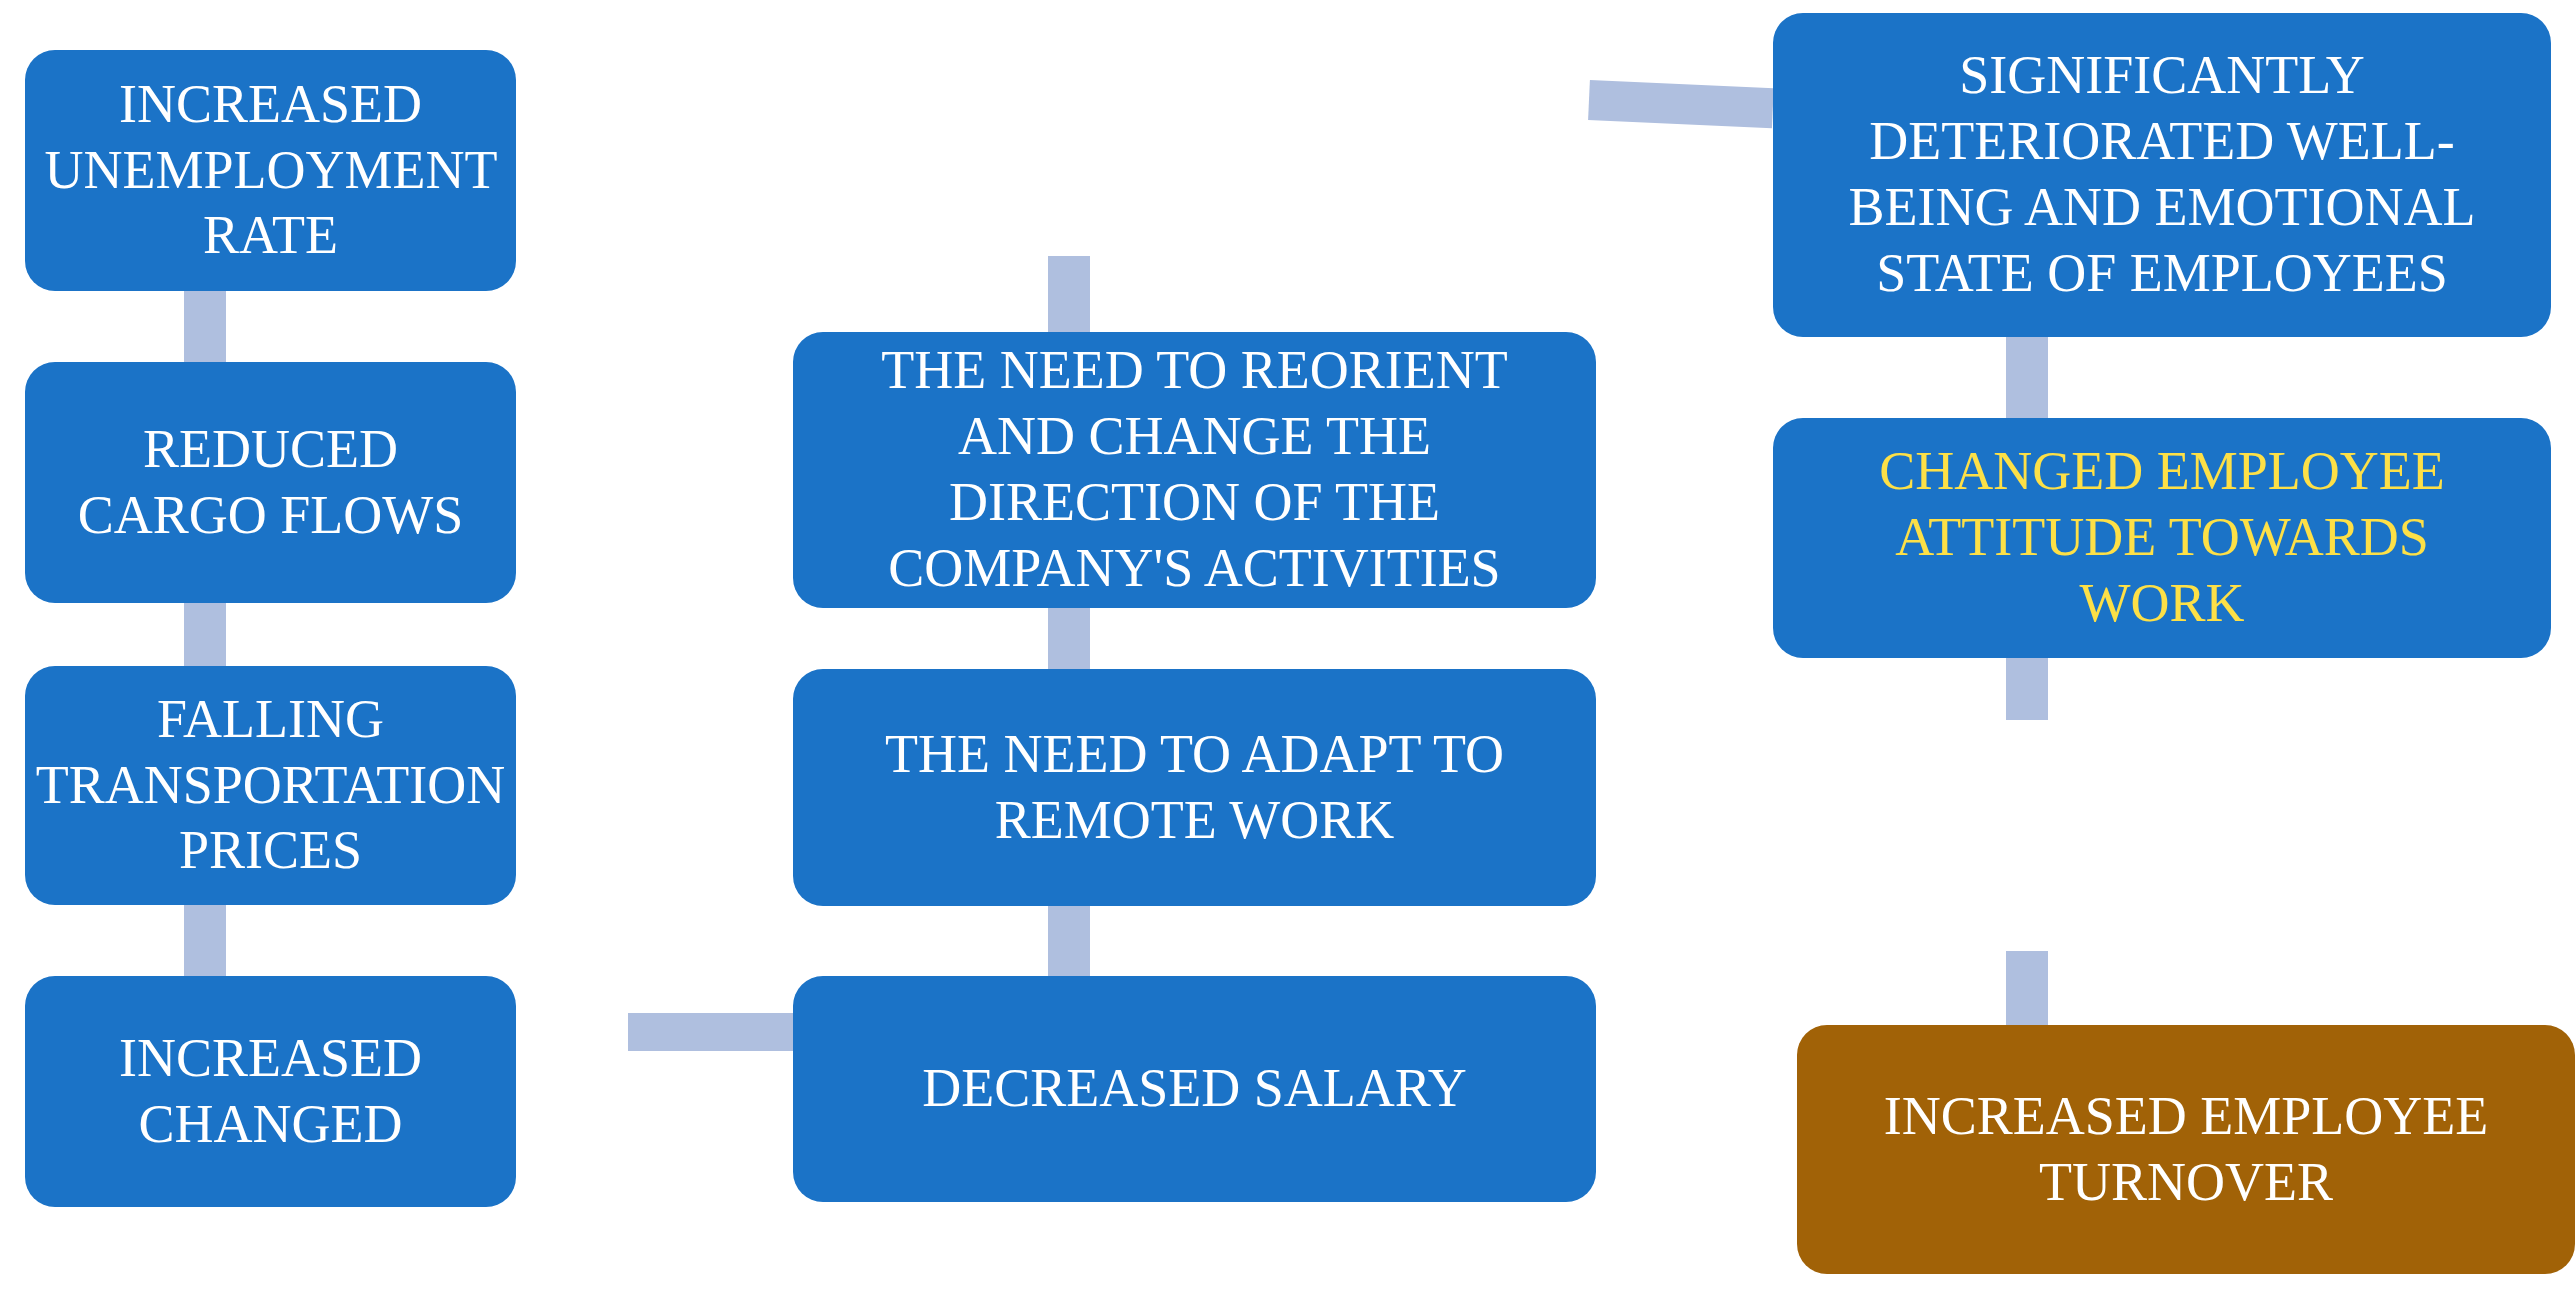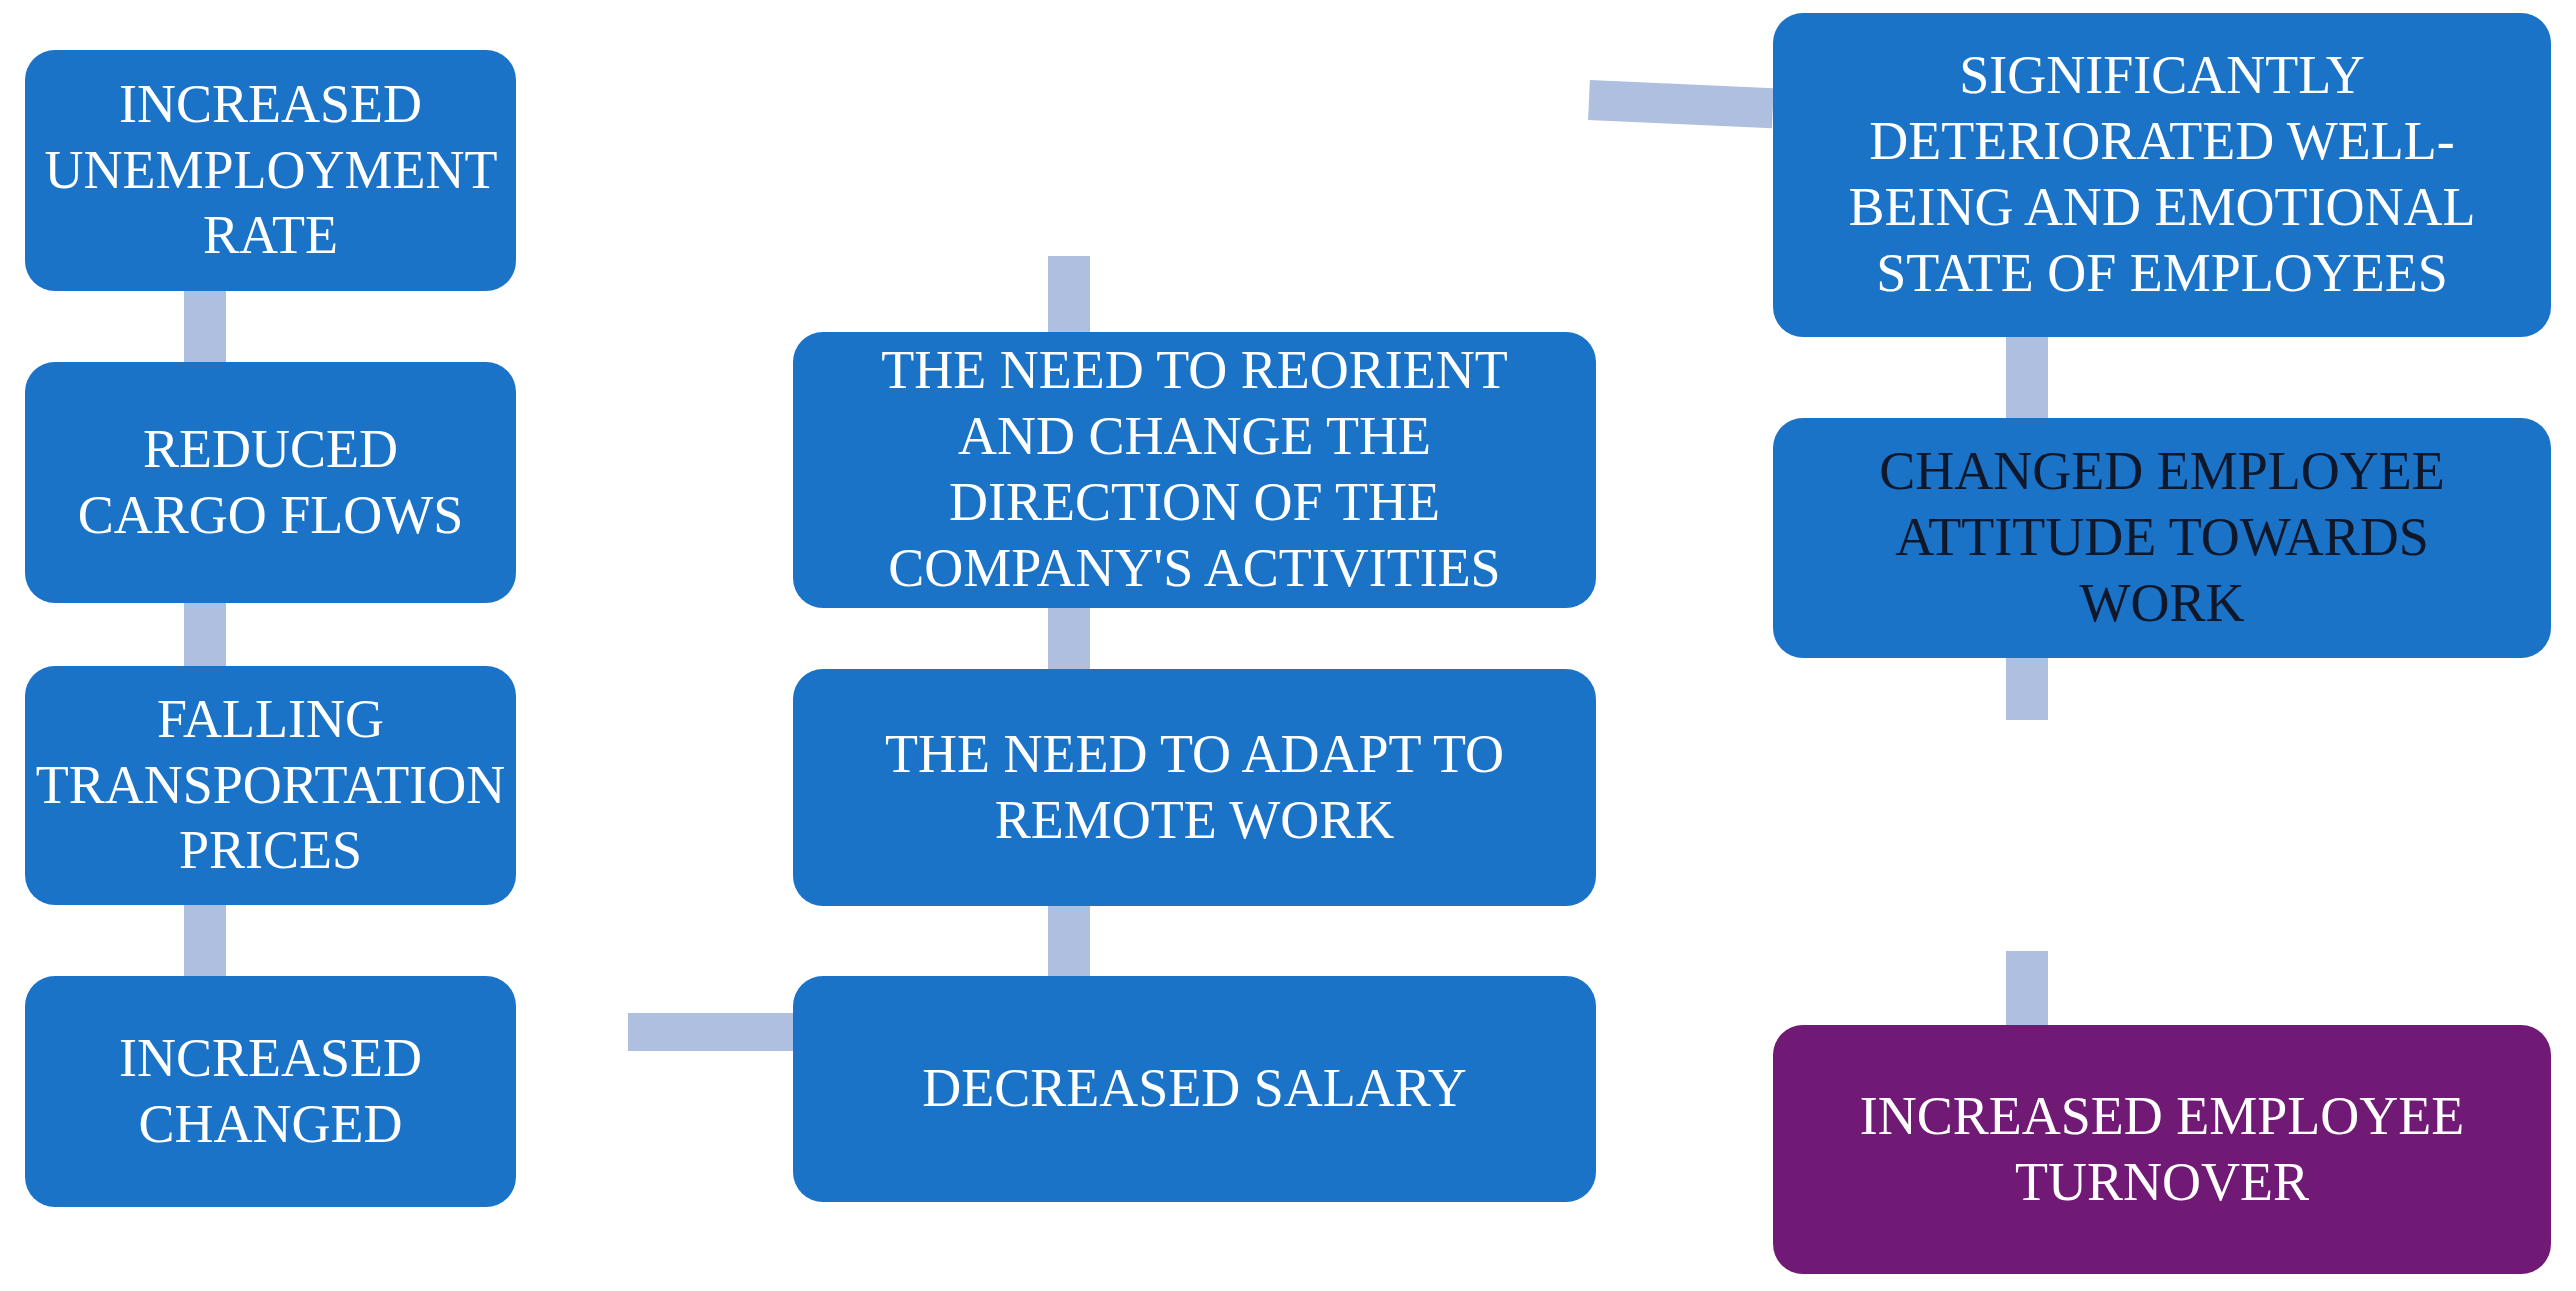--- a/index.html
+++ b/index.html
@@ -79,21 +79,21 @@
   <div class="node col2" style="top: 669px; height: 237px; background: rgb(27, 115, 199); color: rgb(255, 255, 255);">
     <span>THE NEED TO ADAPT TO REMOTE WORK</span>
   </div>
   <div class="node col2" style="top: 976px; height: 226px; background: rgb(27, 115, 199); color: rgb(255, 255, 255);">
     <span>DECREASED SALARY</span>
   </div>
 
   <div class="node col3" style="top: 13px; height: 324px; background: rgb(27, 115, 199); color: rgb(255, 255, 255);">
     <span>SIGNIFICANTLY DETERIORATED WELL-BEING AND EMOTIONAL STATE OF EMPLOYEES</span>
   </div>
-  <div class="node col3" style="top: 418px; height: 240px; background: rgb(27, 115, 199); color: #0f172a;">
+  <div class="node col3" style="top: 418px; height: 240px; background: rgb(27, 115, 199); color: #fde047;">
     <span>CHANGED EMPLOYEE ATTITUDE TOWARDS WORK</span>
   </div>
-  <div class="node col3" style="top: 1025px; height: 249px; background: #701a75; color: rgb(255, 255, 255);">
+  <div class="node col3" style="top: 1025px; height: 249px; background: #a16207; color: rgb(255, 255, 255); margin-left: 24px;">
     <span>INCREASED EMPLOYEE TURNOVER</span>
   </div>
 
 </div>
 
 
 </body></html>

